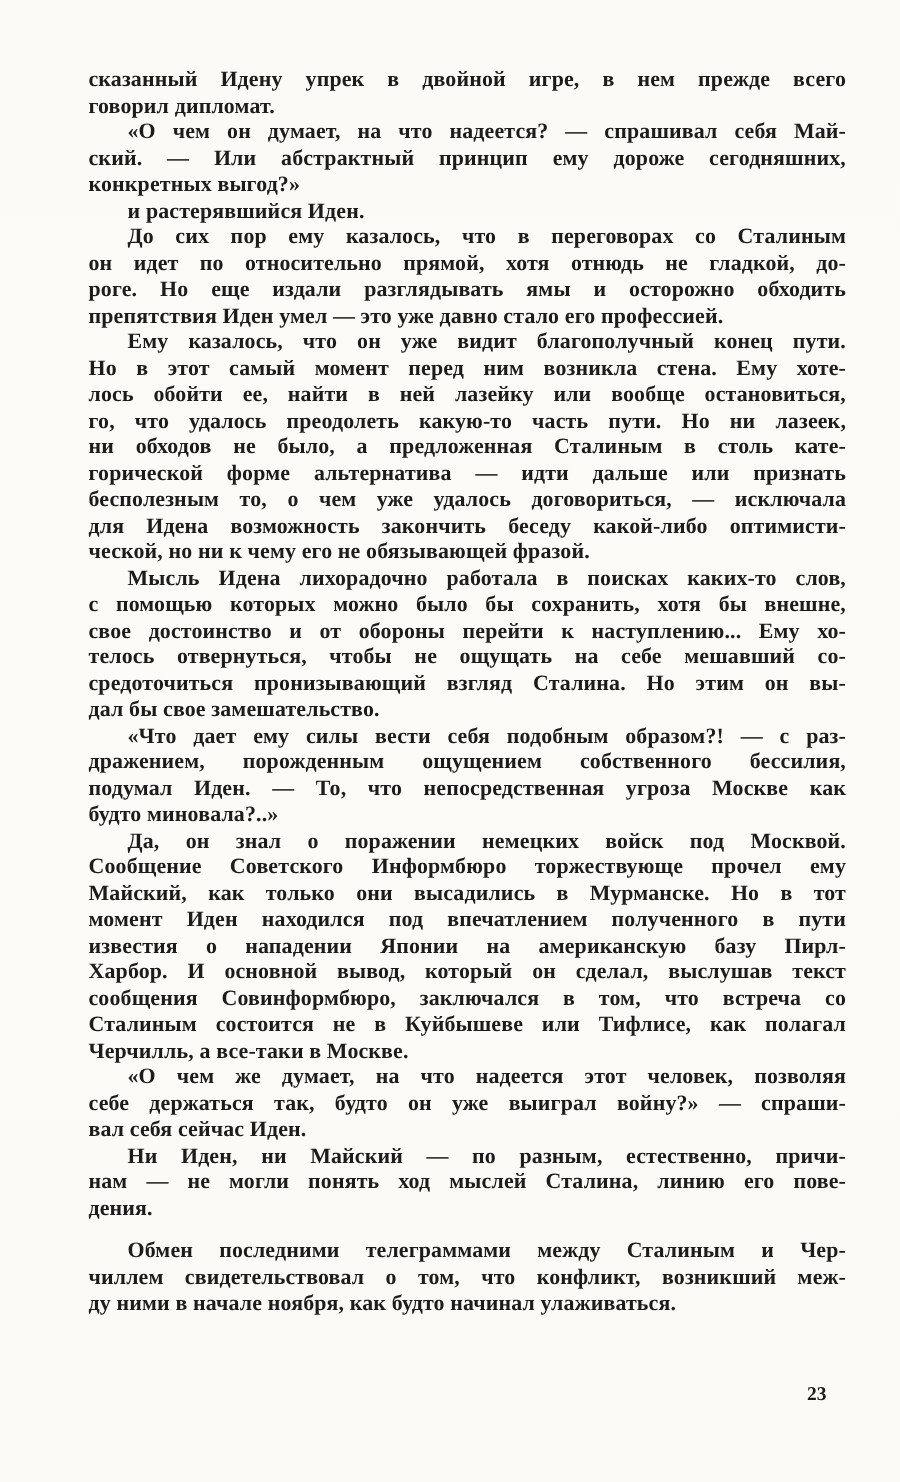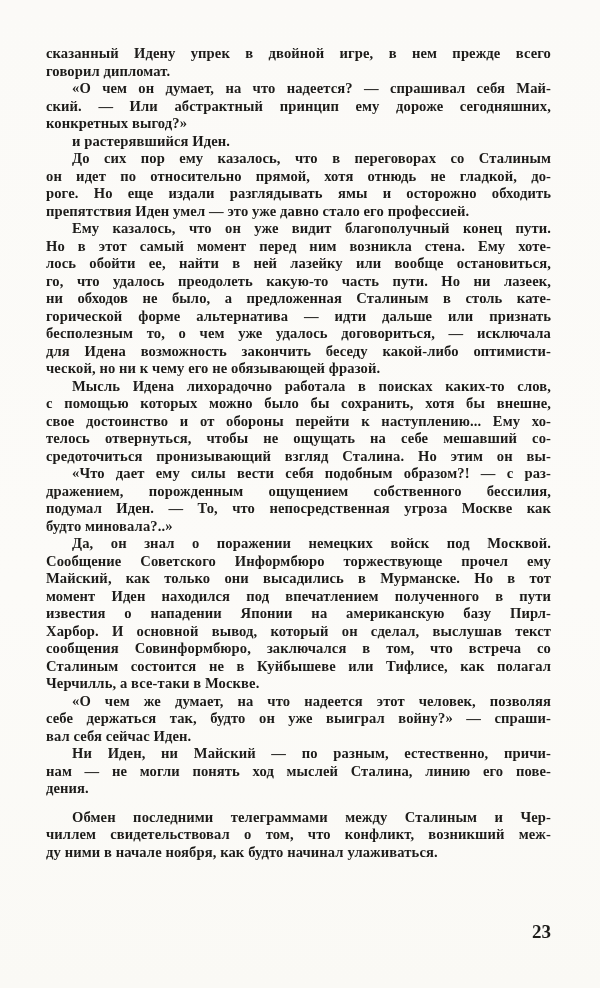--- a/index.html
+++ b/index.html
@@ -14,21 +14,21 @@
   }
   .page {
     position: relative;
     width: 600px;
     height: 988px;
     background: linear-gradient(180deg, #fbfaf7 0%, #fcfbf8 60%, #faf9f5 100%);
     overflow: hidden;
   }
   .text-block {
     position: absolute;
-    left: 46px;
+    left: 59px;
     top: 45px;
     width: 505px;
   }
   .paragraph {
     margin: 0;
     padding: 0;
   }
   .paragraph.gap-before {
     margin-top: 11px;
   }
@@ -48,21 +48,21 @@
   }
   .paragraph.indent .line:first-child {
     text-indent: 26px;
   }
   .page-number {
     position: absolute;
     left: 46px;
     top: 921px;
     width: 505px;
     text-align: right;
-    font-size: 19px;
+    font-size: 13px;
     font-weight: 600;
     color: #1d1c1a;
   }
 </style>
 </head>
 <body>
 
 <div class="page">
   <div class="text-block" id="text-block">
       <div class="paragraph">
@@ -93,20 +93,21 @@
         <div class="line">бесполезным то, о чем уже удалось договориться, — исключала</div>
         <div class="line">для Идена возможность закончить беседу какой-либо оптимисти-</div>
         <div class="line last">ческой, но ни к чему его не обязывающей фразой.</div>
       </div>
       <div class="paragraph indent">
         <div class="line">Мысль Идена лихорадочно работала в поисках каких-то слов,</div>
         <div class="line">с помощью которых можно было бы сохранить, хотя бы внешне,</div>
         <div class="line">свое достоинство и от обороны перейти к наступлению... Ему хо-</div>
         <div class="line">телось отвернуться, чтобы не ощущать на себе мешавший со-</div>
         <div class="line">средоточиться пронизывающий взгляд Сталина. Но этим он вы-</div>
+        <div class="line last">дал бы свое замешательство.</div>
       </div>
       <div class="paragraph indent">
         <div class="line">«Что дает ему силы вести себя подобным образом?! — с раз-</div>
         <div class="line">дражением, порожденным ощущением собственного бессилия,</div>
         <div class="line">подумал Иден. — То, что непосредственная угроза Москве как</div>
         <div class="line last">будто миновала?..»</div>
       </div>
       <div class="paragraph indent">
         <div class="line">Да, он знал о поражении немецких войск под Москвой.</div>
         <div class="line">Сообщение Советского Информбюро торжествующе прочел ему</div>

